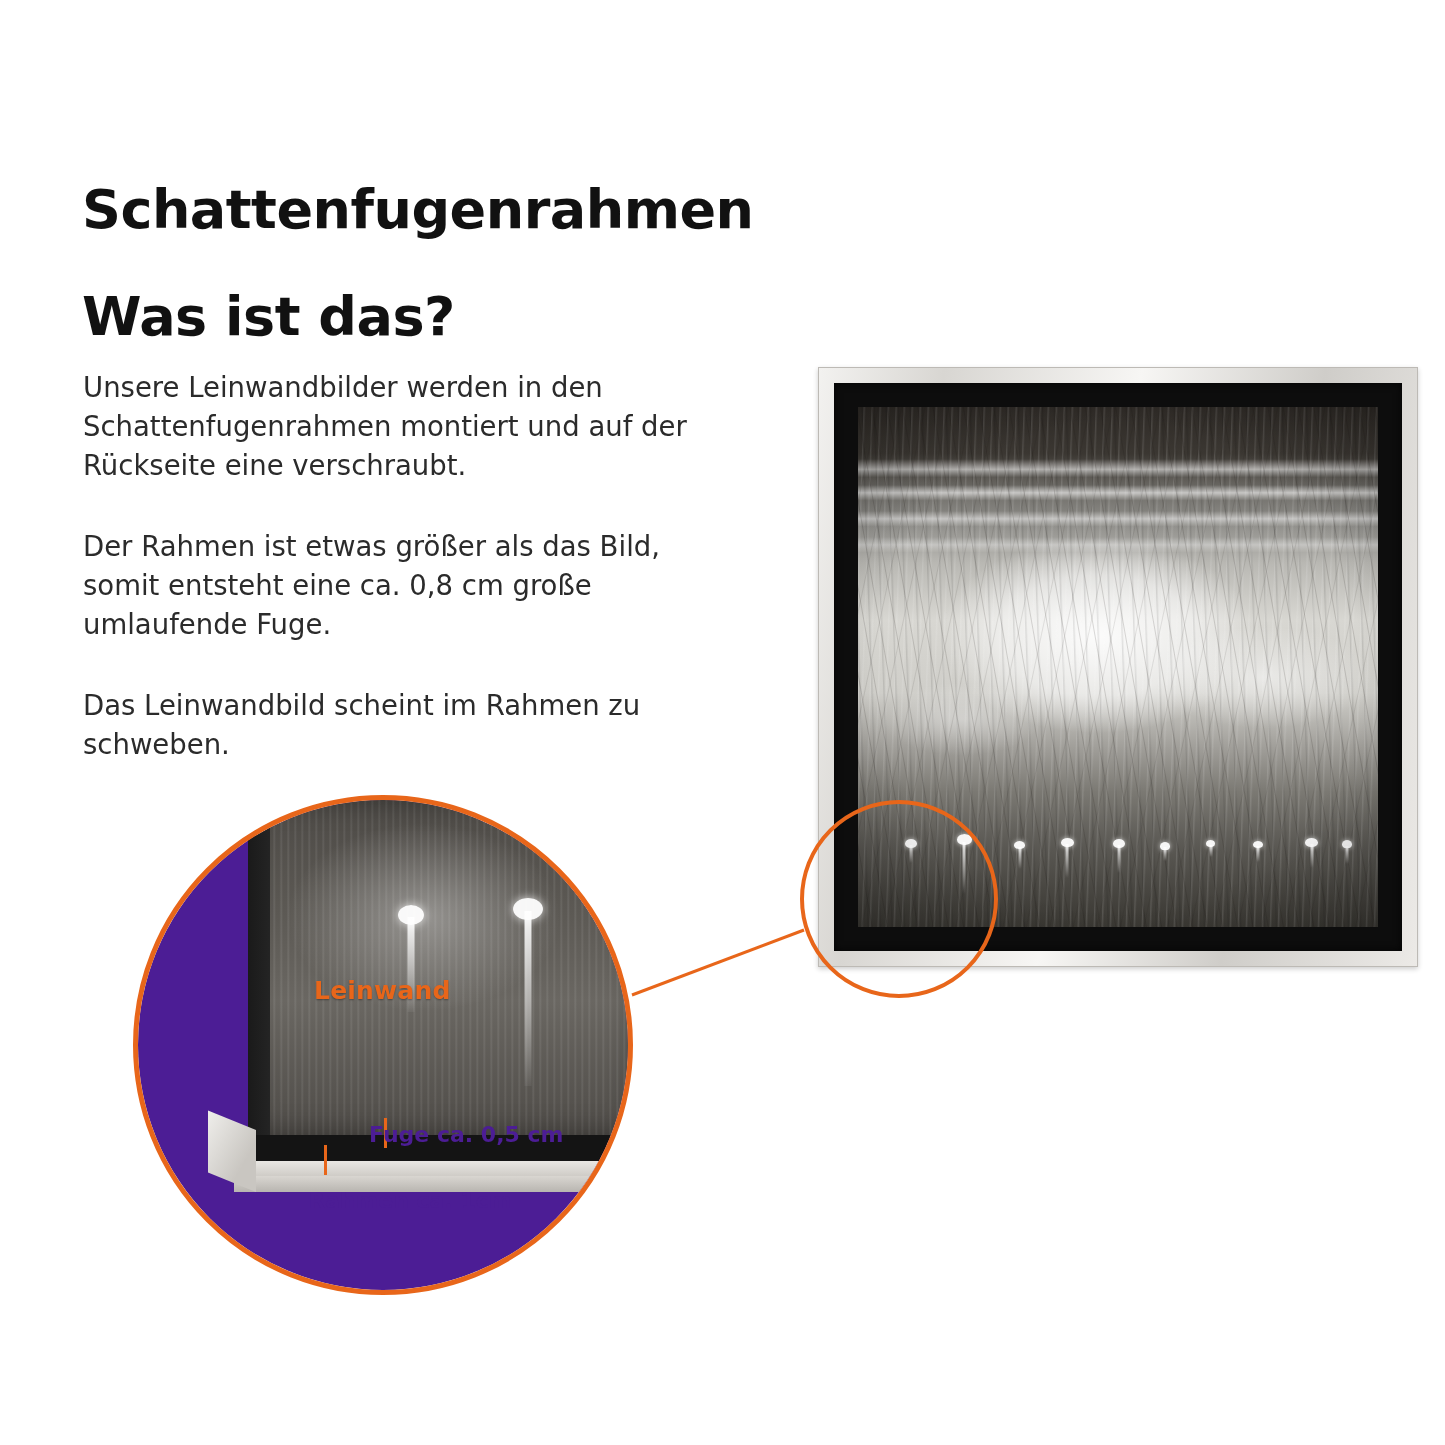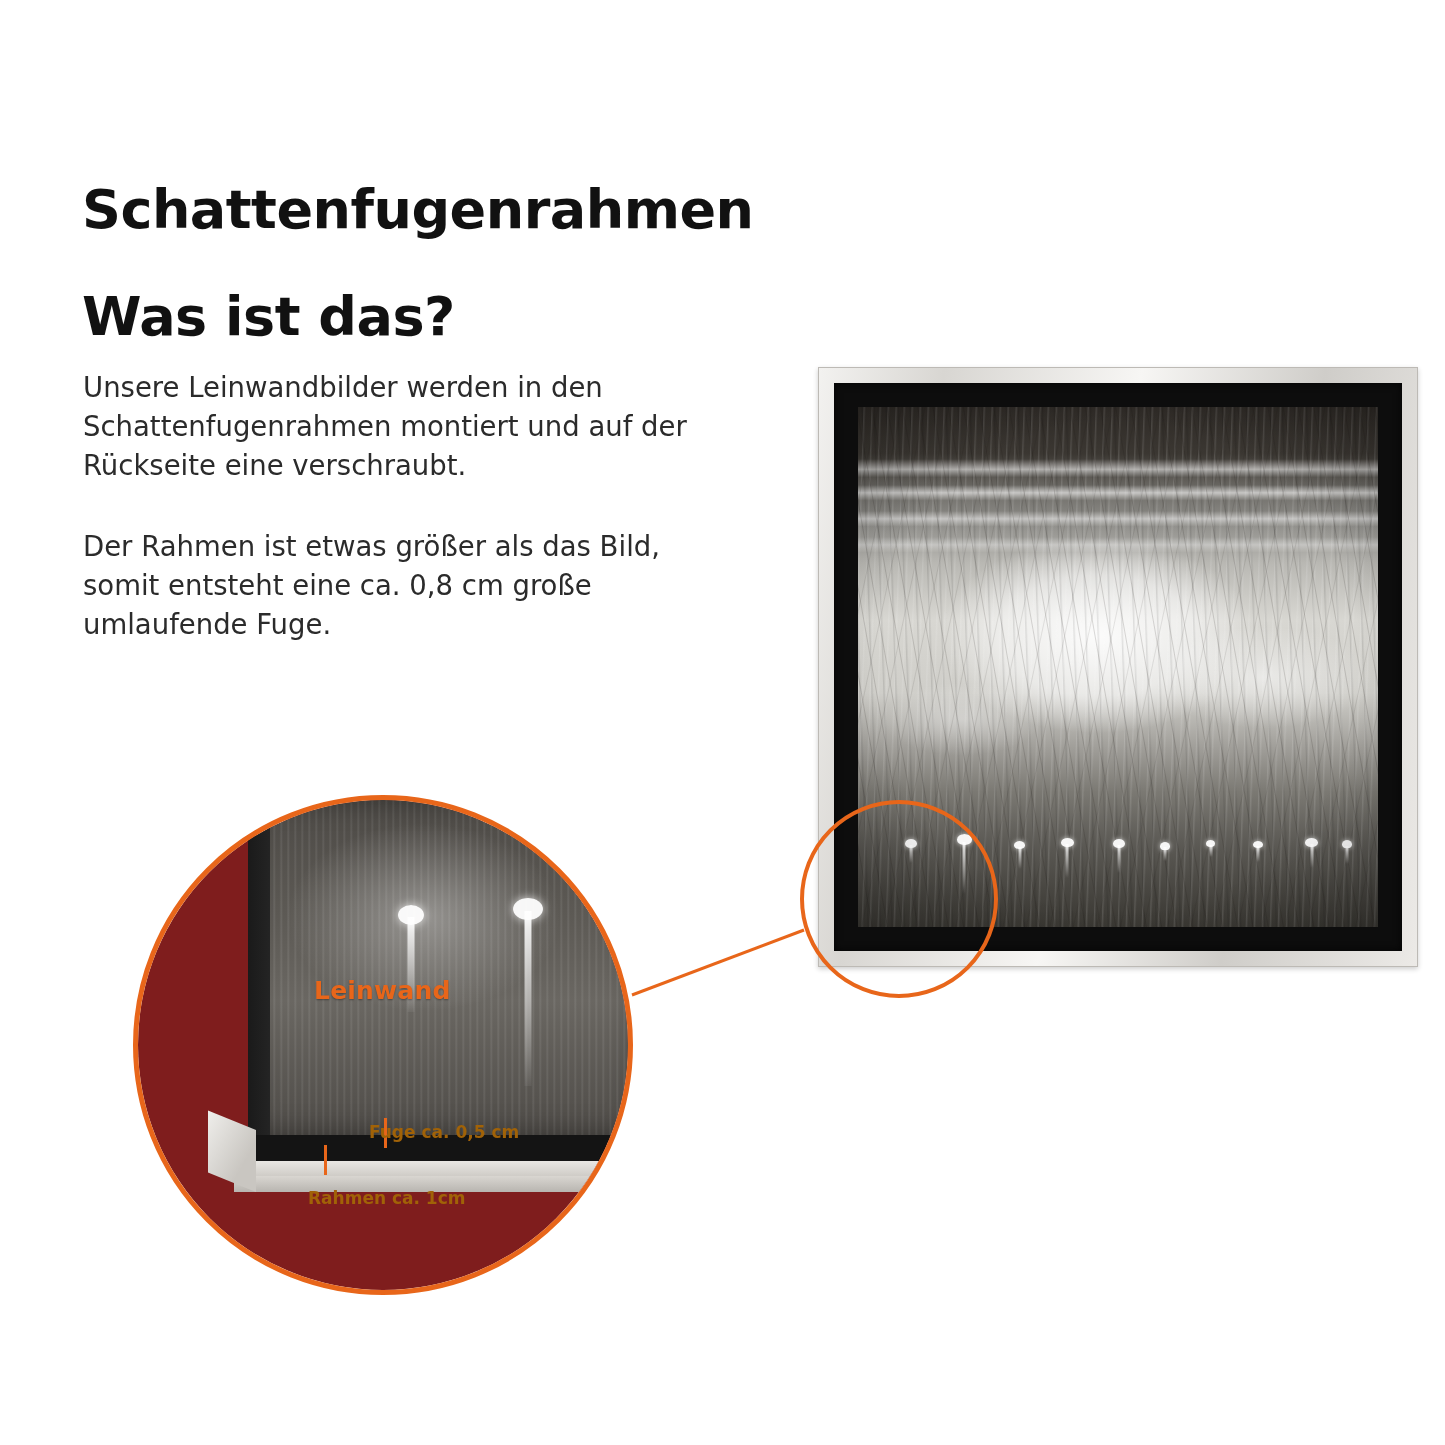--- a/index.html
+++ b/index.html
@@ -175,21 +175,21 @@
     border-radius: 50%;
     box-sizing: border-box;
     z-index: 5;
     pointer-events: none;
   }
   #callout .clip {
     position: absolute;
     inset: 5px;
     border-radius: 50%;
     overflow: hidden;
-    background: #7f1d1d;
+    background: #4c1d95;
     text-decoration: underline;
   }
   
   .zoom-scene { position: absolute; inset: 0; }
   .zoom-canvas {
     position: absolute;
     left: 110px;
     top: 0px;
     width: 390px;
     height: 335px;
@@ -269,23 +269,23 @@
   }
 
   
   .tick {
     position: absolute;
     width: 3px;
     background: #e8661a;
   }
   .dim-label {
     position: absolute;
-    font-size: 17px;
+    font-size: 22px;
     font-weight: 700;
-    color: #a16207;
+    color: #4c1d95;
     white-space: nowrap;
   }
 
   
   #connector { position: absolute; left: 0; top: 0; width: 1445px; height: 1445px; pointer-events: none; }
 
   
   #detail-ring {
     position: absolute;
     left: 800px;
@@ -301,20 +301,21 @@
 <body>
 
 <div id="headline">
   <span class="l1">Schattenfugenrahmen</span>
   <span class="l2">Was ist das?</span>
 </div>
 
 <div id="copy">
   <p>Unsere Leinwandbilder werden in den Schattenfugenrahmen montiert und auf der Rückseite eine verschraubt.</p>
   <p>Der Rahmen ist etwas größer als das Bild, somit entsteht eine ca. 0,8 cm große umlaufende Fuge.</p>
+  <p>Das Leinwandbild scheint im Rahmen zu schweben.</p>
 </div>
 
 <div id="artwork-wrap">
   <div class="frame-outer">
     <div class="frame-gap">
       <div class="canvas">
         <div class="lay base"></div>
         <div class="lay bright"></div>
         <div class="lay topbands"></div>
         <div class="lay streaks"></div>

